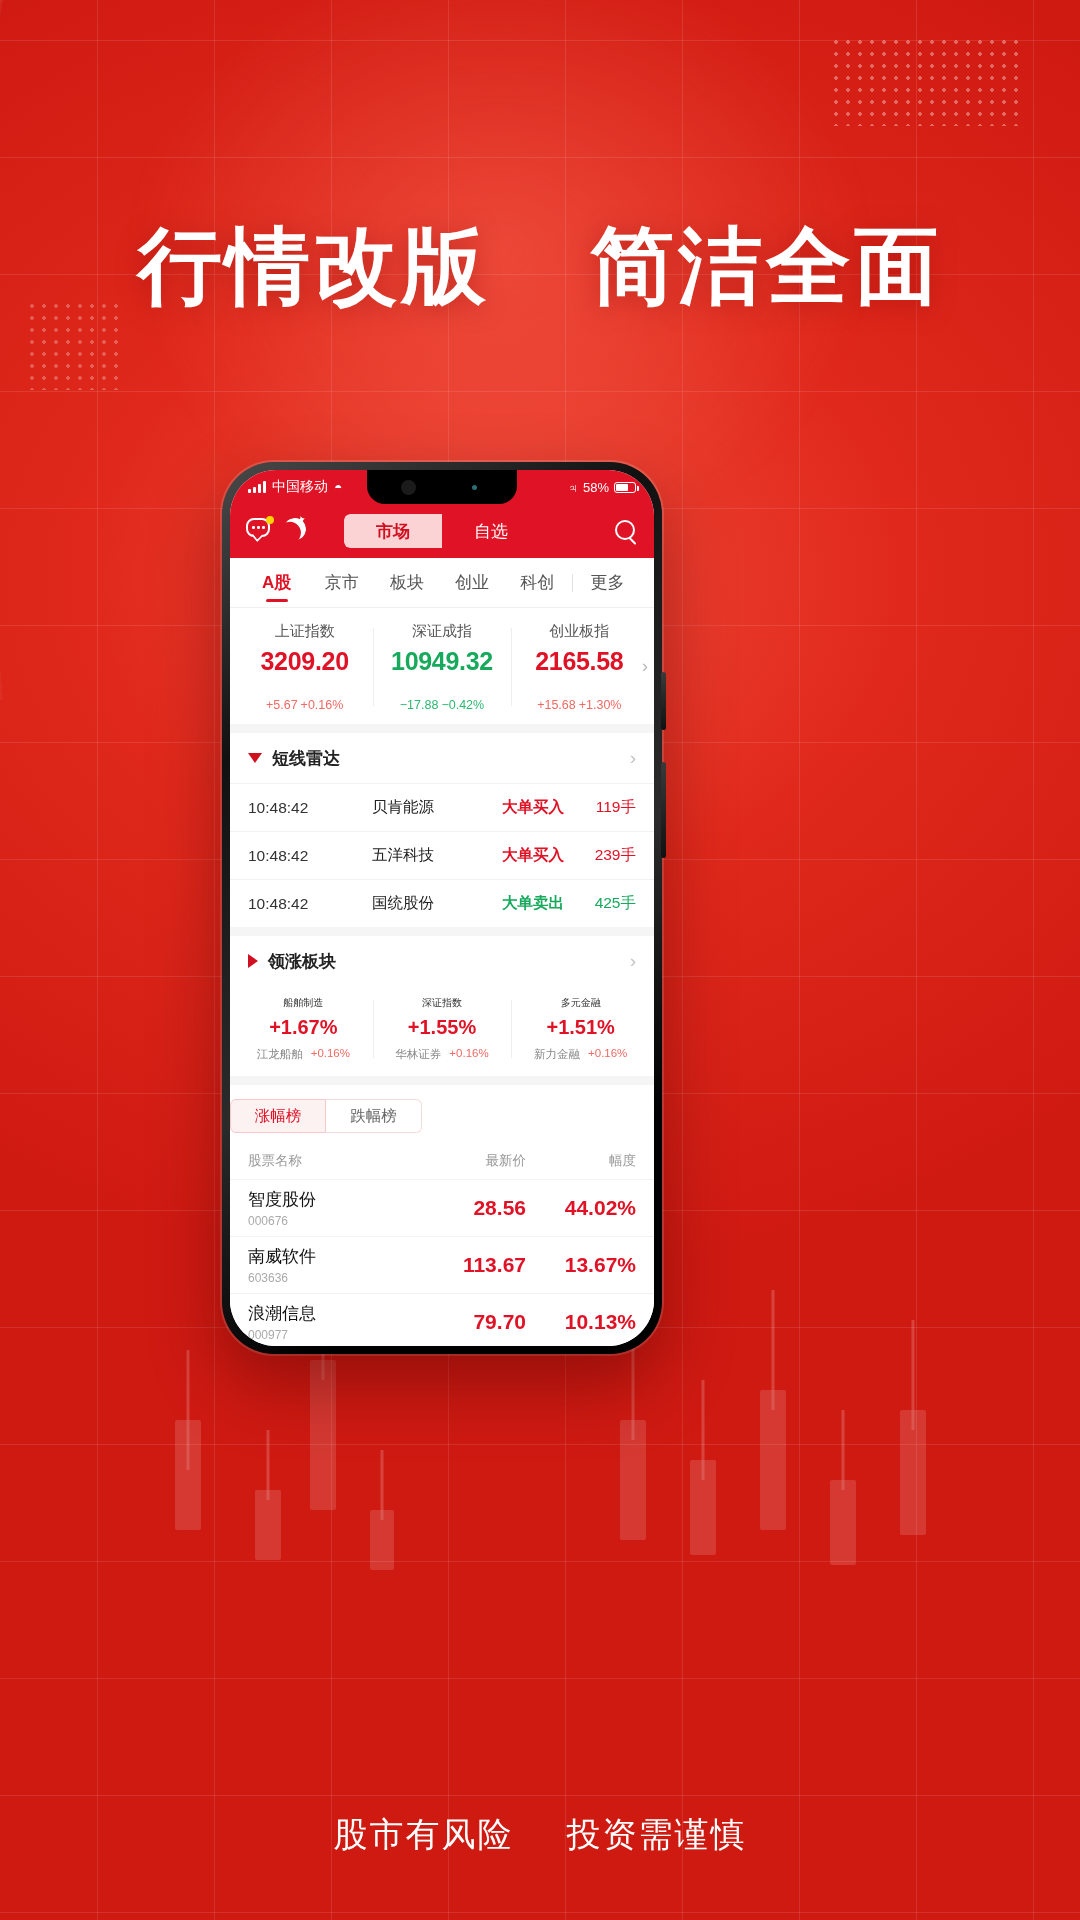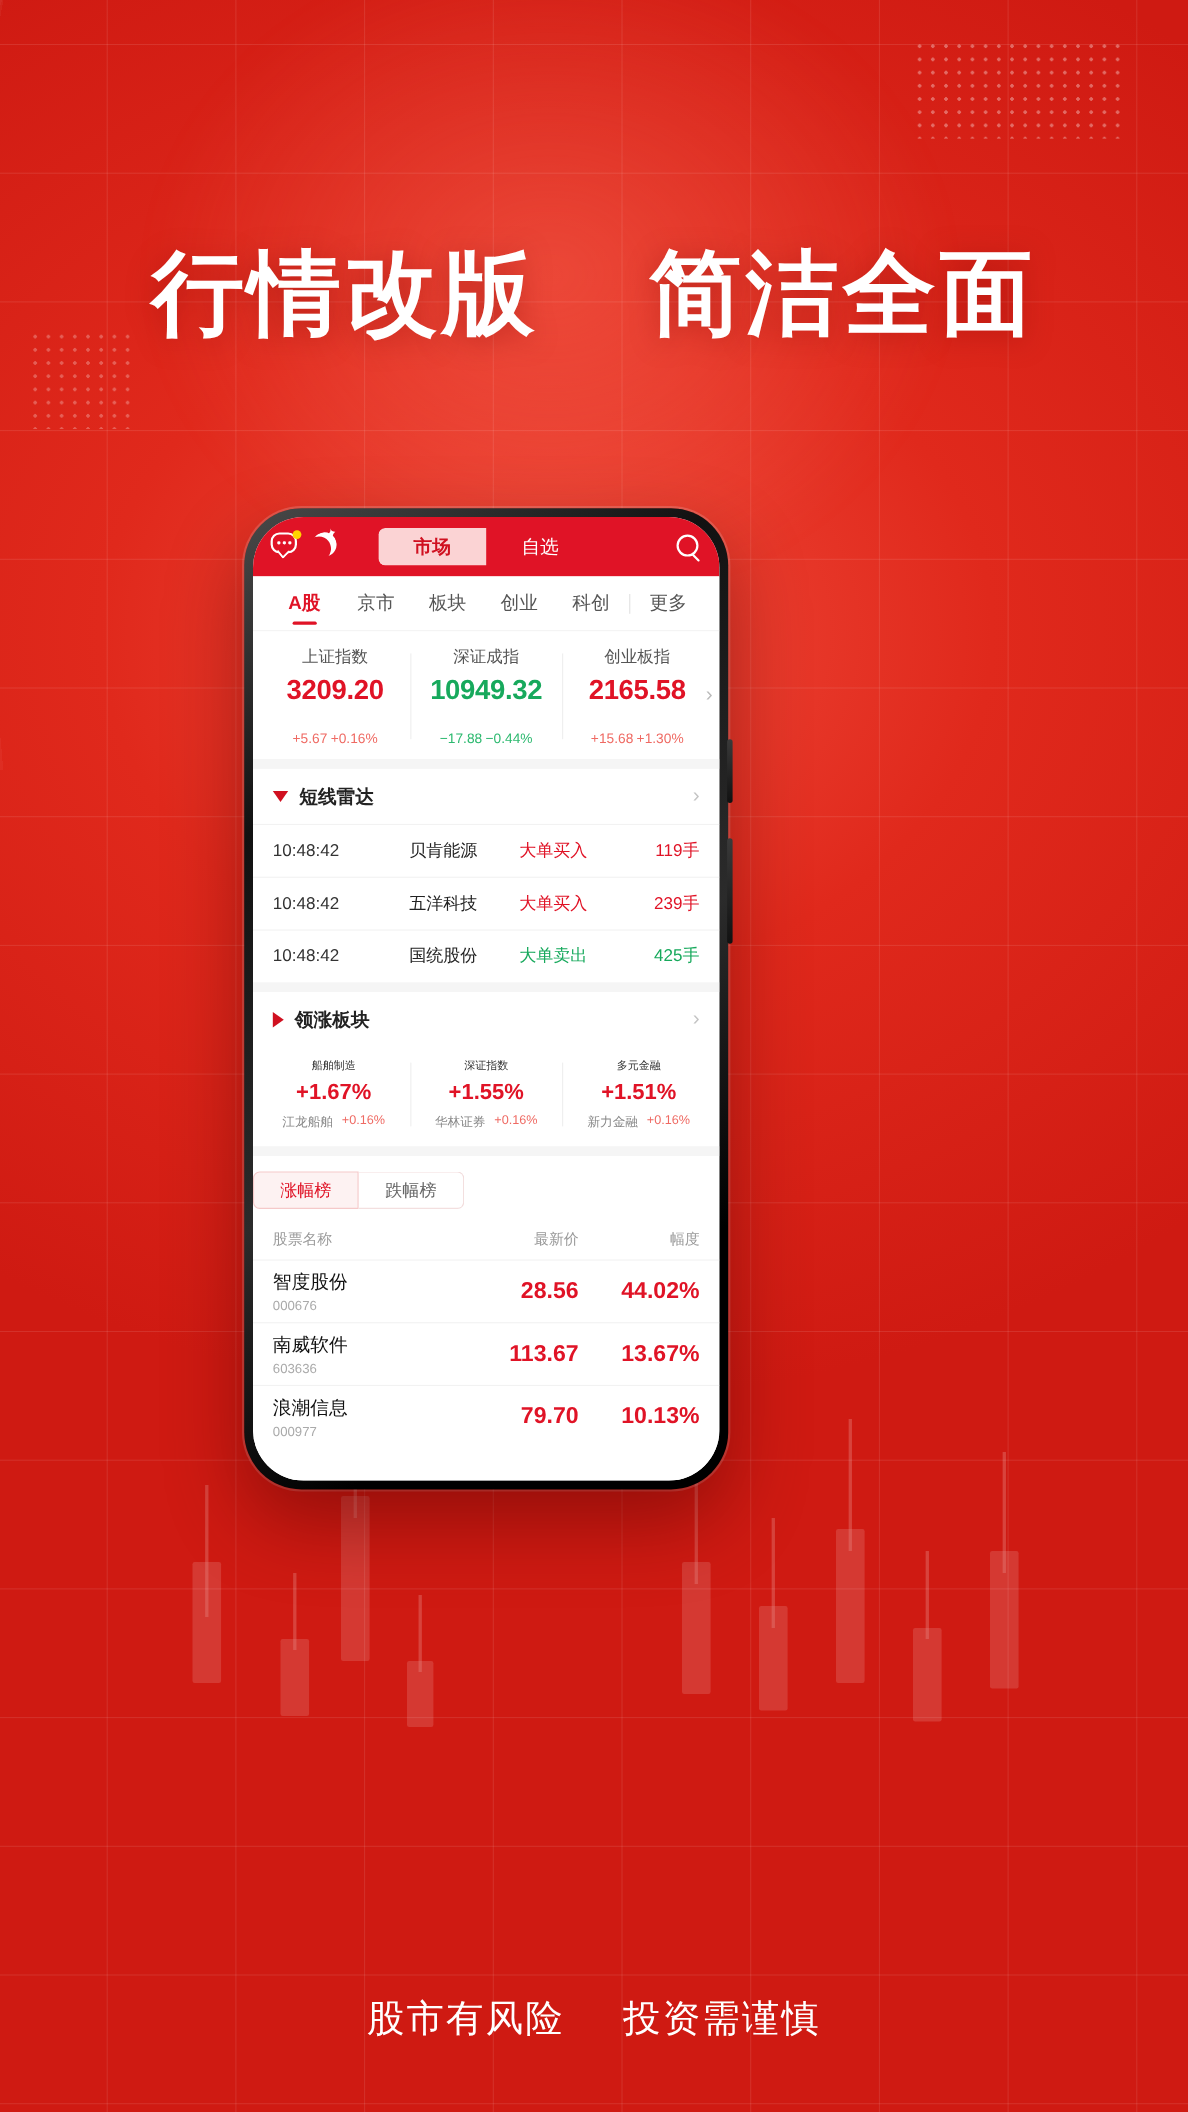--- a/index.html
+++ b/index.html
@@ -184,21 +184,21 @@
   .sec-arrow { margin-left:auto; color:#c4c4c4; font-size:19px; }
 
   
   .radar { background:#fff; flex:0 0 auto; border-bottom:9px solid #f5f5f5; }
   .r-row {
     display:flex; align-items:center; height:48px; padding:0 18px;
     border-top:1px solid #f2f2f2; font-size:15.5px;
   }
   .r-time { color:#333; width:86px; }
   .r-name { color:#222; flex:1; text-align:center; }
-  .r-act { width:92px; text-align:left; font-weight:normal; }
+  .r-act { width:92px; text-align:right; font-weight:bold; }
   .r-vol { width:72px; text-align:right; }
 
   
   .sectors { display:flex; padding:10px 4px 14px; background:#fff; flex:0 0 auto; border-bottom:9px solid #f5f5f5; }
   .sc { flex:1; text-align:center; position:relative; }
   .sc + .sc::before{content:"";position:absolute;left:0;top:4px;bottom:4px;width:1px;background:#eee;}
   .sc .nm{font-size:10px;color:#333;margin-bottom:6px;}
   .sc .pc{font-size:20px;font-weight:bold;color:#e01326;}
   .sc .sub{margin-top:8px;font-size:11.5px;color:#888;display:flex;justify-content:center;gap:8px;}
   .sc .sub .p{color:#ef6a63;}
@@ -277,20 +277,43 @@
 <div class="headline">
   <span>行情改版</span>
   <span class="gap"></span>
   <span>简洁全面</span>
 </div>
 
 <div class="phone">
   <div class="phone-side"></div>
   <div class="screen">
 
+    <div class="statusbar">
+      <div class="sb-left">
+        <span class="bars">
+            <i></i>
+            <i></i>
+            <i></i>
+            <i></i>
+          </span>
+        <span>中国移动</span>
+        <span style="font-size:14px;">◓</span>
+      </div>
+      <div class="notch">
+        <span class="cam"></span>
+        <span class="sens"></span>
+      </div>
+      <div class="sb-right">
+        <span style="font-size:13px;">♃</span>
+        <span>58%</span>
+        <span class="batt">
+            <span></span>
+          </span>
+      </div>
+    </div>
 
     <div class="topnav">
       <div class="nav-ico">
         <div class="ico-chat">
             <span class="dots3">
               <i></i>
               <i></i>
               <i></i>
             </span>
           </div>
@@ -325,21 +348,21 @@
         <div class="chg">
           <span class="up-l">+5.67</span>
           <span class="up-l">+0.16%</span>
         </div>
       </div>
       <div class="idx">
         <div class="nm">深证成指</div>
         <div class="val down">10949.32</div>
         <div class="chg">
           <span class="down-l">−17.88</span>
-          <span class="down-l">−0.44%</span>
+          <span class="down-l">−0.42%</span>
         </div>
       </div>
       <div class="idx">
         <div class="nm">创业板指</div>
         <div class="val up">2165.58</div>
         <div class="chg">
           <span class="up-l">+15.68</span>
           <span class="up-l">+1.30%</span>
         </div>
       </div>

